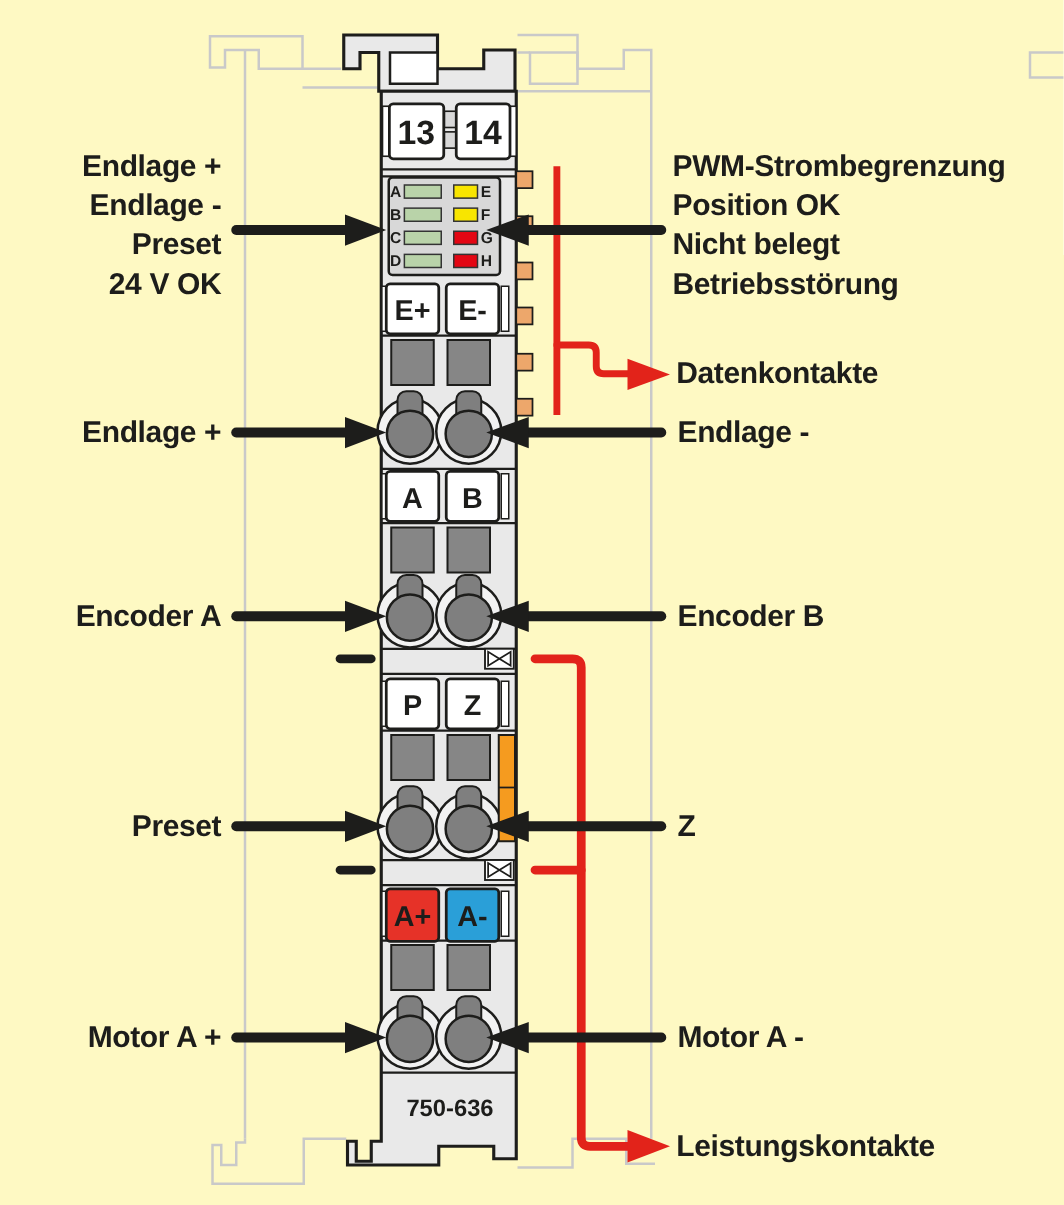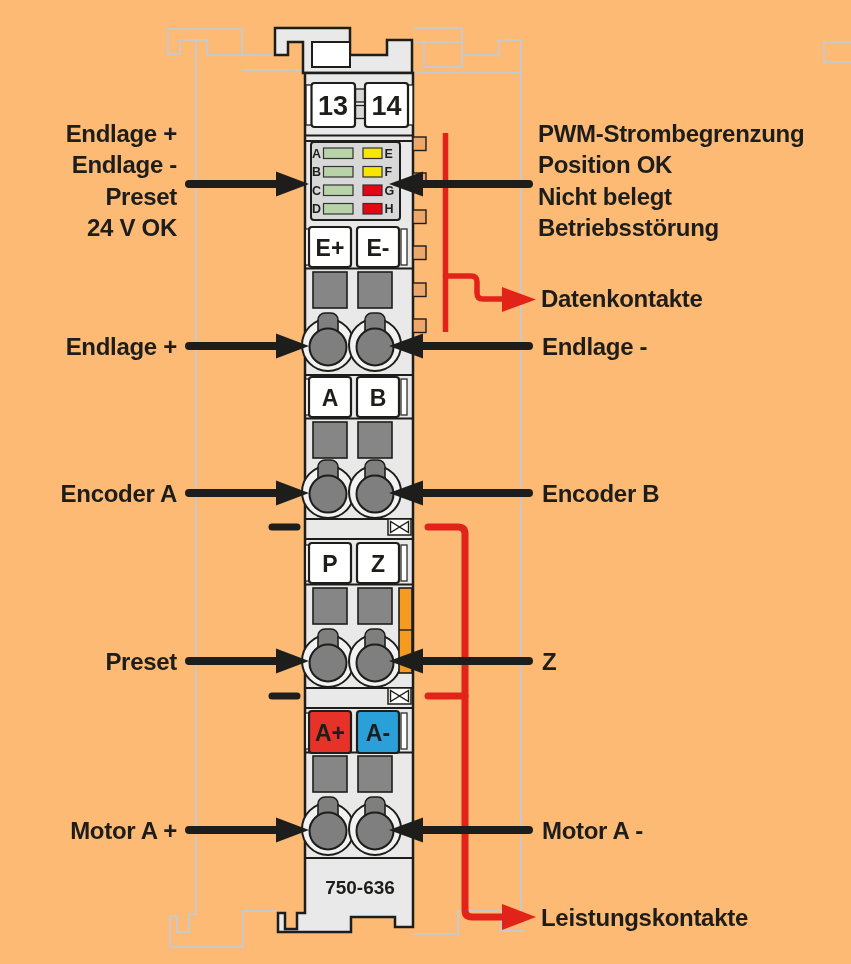--- a/index.html
+++ b/index.html
@@ -1,16 +1,16 @@
 <!DOCTYPE html>
 <html><head>
 <meta charset="utf-8">
 <style>
   html,body{margin:0;padding:0;background:#ffffff;}
-  .stage{position:relative;width:851px;height:964px;background:#fdba74;overflow:hidden;
+  .stage{position:relative;width:851px;height:964px;background:#fef9c3;overflow:hidden;
          font-family:"Liberation Sans",sans-serif;text-align:center;}
   svg{position:absolute;left:0;top:0;}
   text{font-family:"Liberation Sans",sans-serif;fill:#1d1d1b;}
   .callout{font-size:24px;font-weight:bold;letter-spacing:-0.3px;}
   .boxlabel{font-size:23px;font-weight:bold;}
   .toplabel{font-size:27px;font-weight:bold;}
   .ledlabel{font-size:12.5px;font-weight:bold;}
   .model{font-size:19px;font-weight:bold;}
   .vcenter{dominant-baseline:central;}
 </style>

